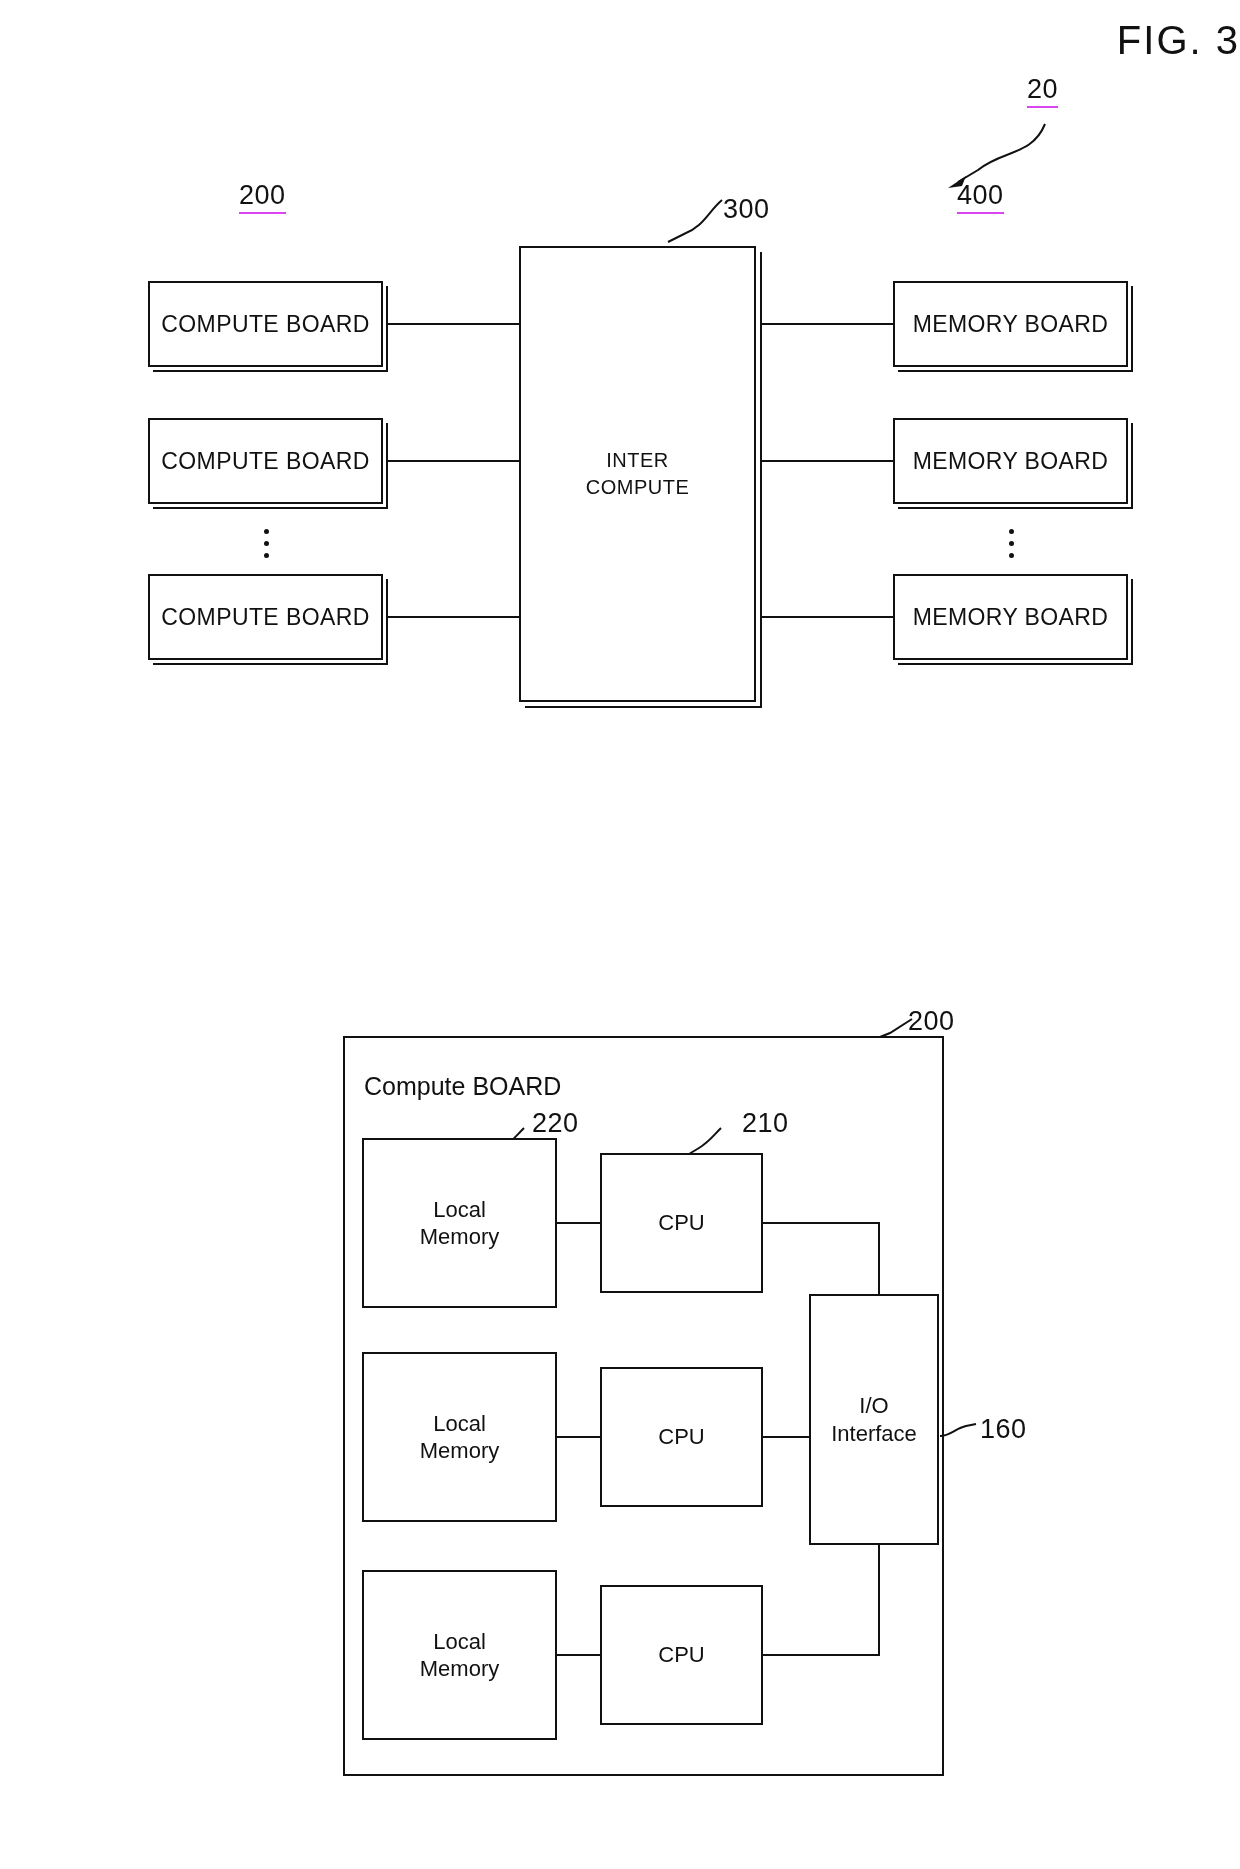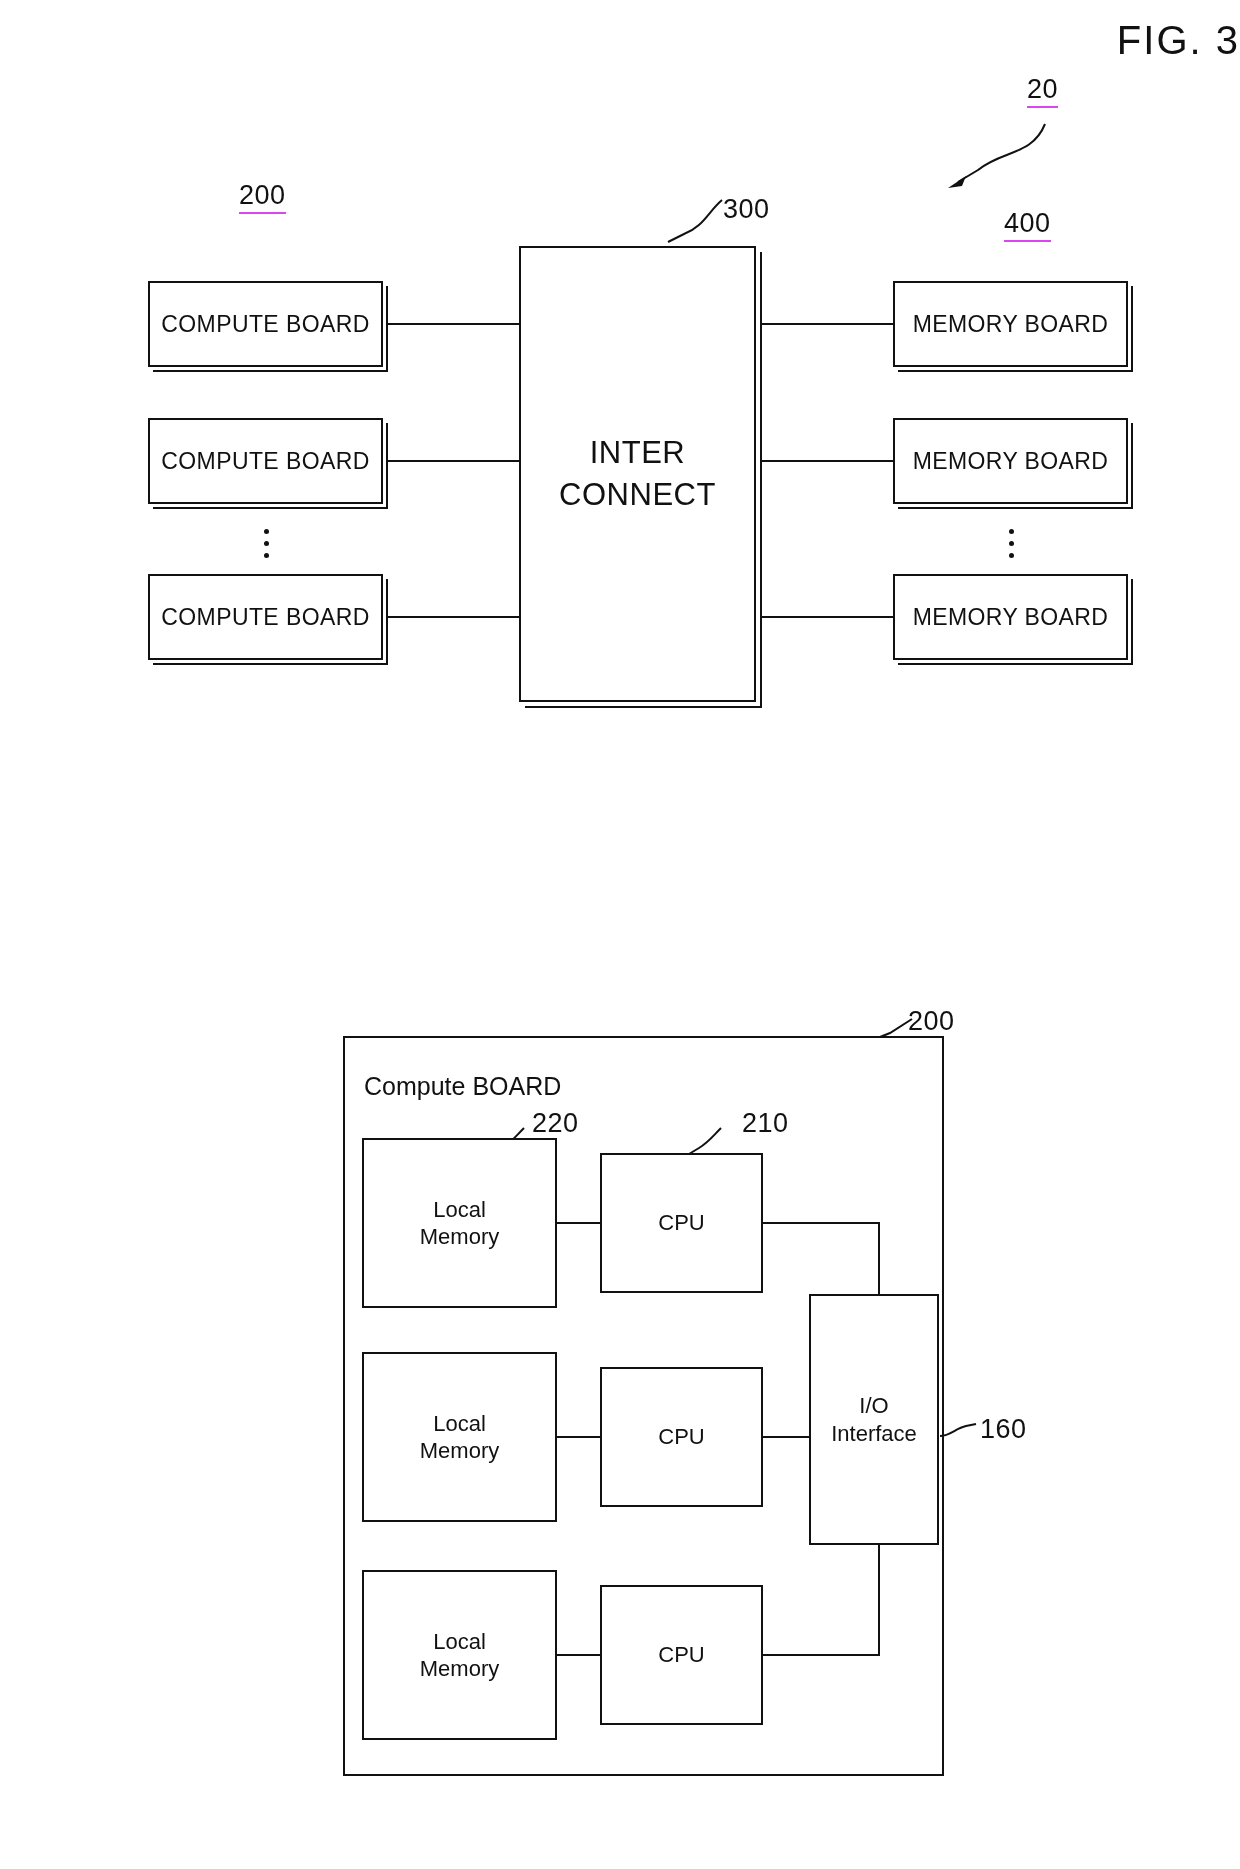--- a/index.html
+++ b/index.html
@@ -47,21 +47,21 @@
   .interconnect {
     position: absolute;
     box-sizing: border-box;
     border: 2px solid #111;
     background: #ffffff;
     box-shadow: 5px 5px 0 -1px #ffffff, 6px 6px 0 0 #111;
     display: flex;
     flex-direction: column;
     align-items: center;
     justify-content: center;
-    font-size: 31px;
+    font-size: 20px;
     line-height: 1.35;
     letter-spacing: 0.5px;
     color: #111;
   }
   .line-h {
     position: absolute;
     height: 0;
     border-top: 2px solid #111;
   }
   .line-v {
@@ -136,30 +136,30 @@
 
   <div class="fig-title" id="fig3-title">FIG. 3</div>
 
   <div class="ref underlined" style="left:1027px; top:74px;">20</div>
   <svg class="leader" style="left:940px; top:116px;" width="130" height="80">
     <path d="M 105 8 C 92 40, 62 34, 38 54 L 18 66" stroke="#111" stroke-width="2" fill="none"></path>
     <path d="M 8 72 L 26 60 L 22 70 Z" fill="#111"></path>
   </svg>
 
   <div class="ref underlined" style="left:239px; top:180px;">200</div>
-  <div class="ref underlined" style="left:1004px; top:180px;margin-top:28px;">400</div>
+  <div class="ref underlined" style="left:957px; top:180px;">400</div>
 
   <div class="ref" style="left:723px; top:194px;">300</div>
   <svg class="leader" style="left:660px; top:196px;" width="80" height="52">
     <path d="M 62 4 C 48 16, 44 30, 24 38 L 8 46" stroke="#111" stroke-width="2" fill="none"></path>
   </svg>
 
   <div class="interconnect" style="left:519px; top:246px; width:237px; height:456px;">
     <span>INTER</span>
-    <span>CONNECT</span>
+    <span>COMPUTE</span>
   </div>
 
   <div class="board" style="left:148px; top:281px; width:235px; height:86px;">
     <span>COMPUTE BOARD</span>
   </div>
   <div class="board" style="left:148px; top:418px; width:235px; height:86px;">
     <span>COMPUTE BOARD</span>
   </div>
   <div class="board" style="left:148px; top:574px; width:235px; height:86px;">
     <span>COMPUTE BOARD</span>

